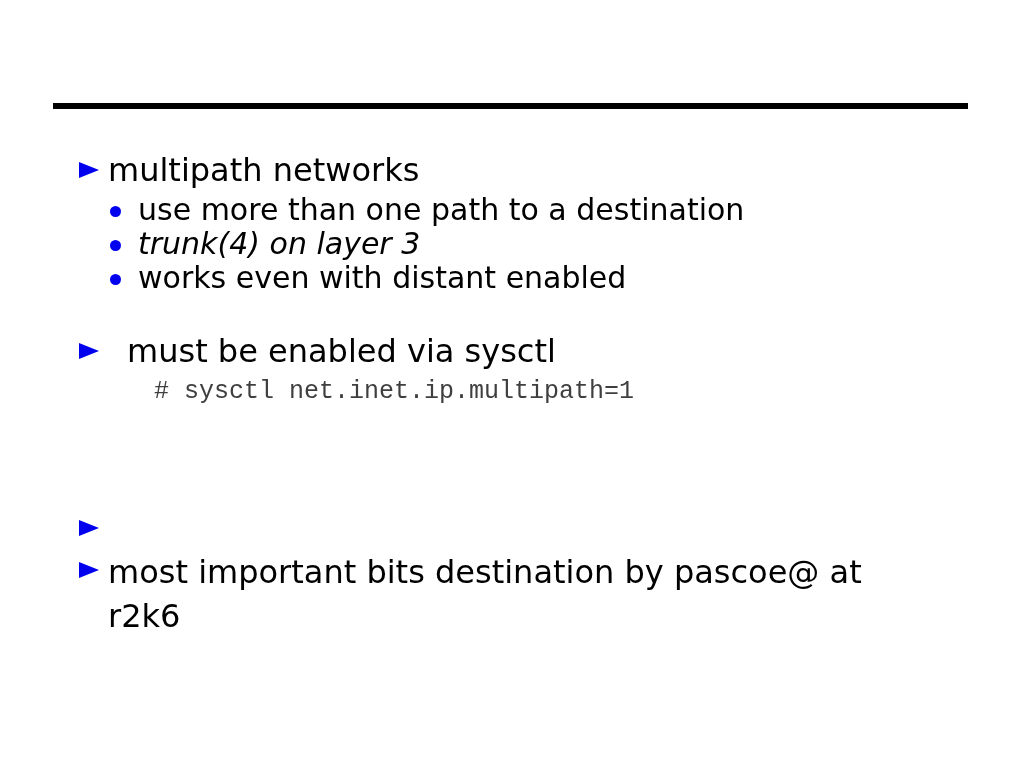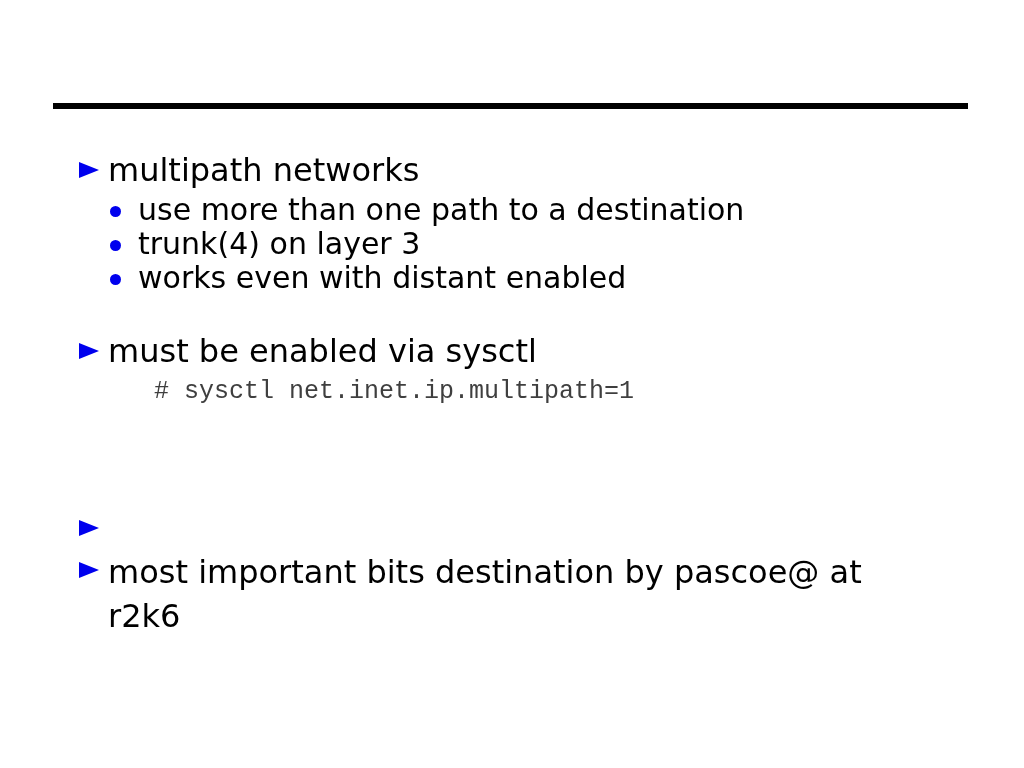--- a/index.html
+++ b/index.html
@@ -61,38 +61,38 @@
   .d3 { top: 274px; }
   
   .t1 {
     position: absolute;
     left: 108px;
     font-size: 32px;
     line-height: 40px;
     white-space: nowrap;
   }
   .b1 { top: 150px; }
-  .b2 { top: 331px; }
+  .b2 { top: 331px; margin-left: 19px; }
   .b3 { top: 508px; }
   .b4 {
     top: 550px;
     line-height: 44px;
     width: 835px;
     white-space: normal;
   }
   
   .t2 {
     position: absolute;
     left: 138px;
     font-size: 30px;
     line-height: 34px;
     white-space: nowrap;
   }
   .s1 { top: 193px; }
-  .s2 { top: 227px; }
+  .s2 { top: 227px; font-style: italic; }
   .s3 { top: 261px; }
   
   .code {
     position: absolute;
     left: 154px;
     top: 372px;
     font-family: "Liberation Mono", "DejaVu Sans Mono", monospace;
     font-size: 25px;
     line-height: 40px;
     color: var(--code-color, #3f3f3f);

